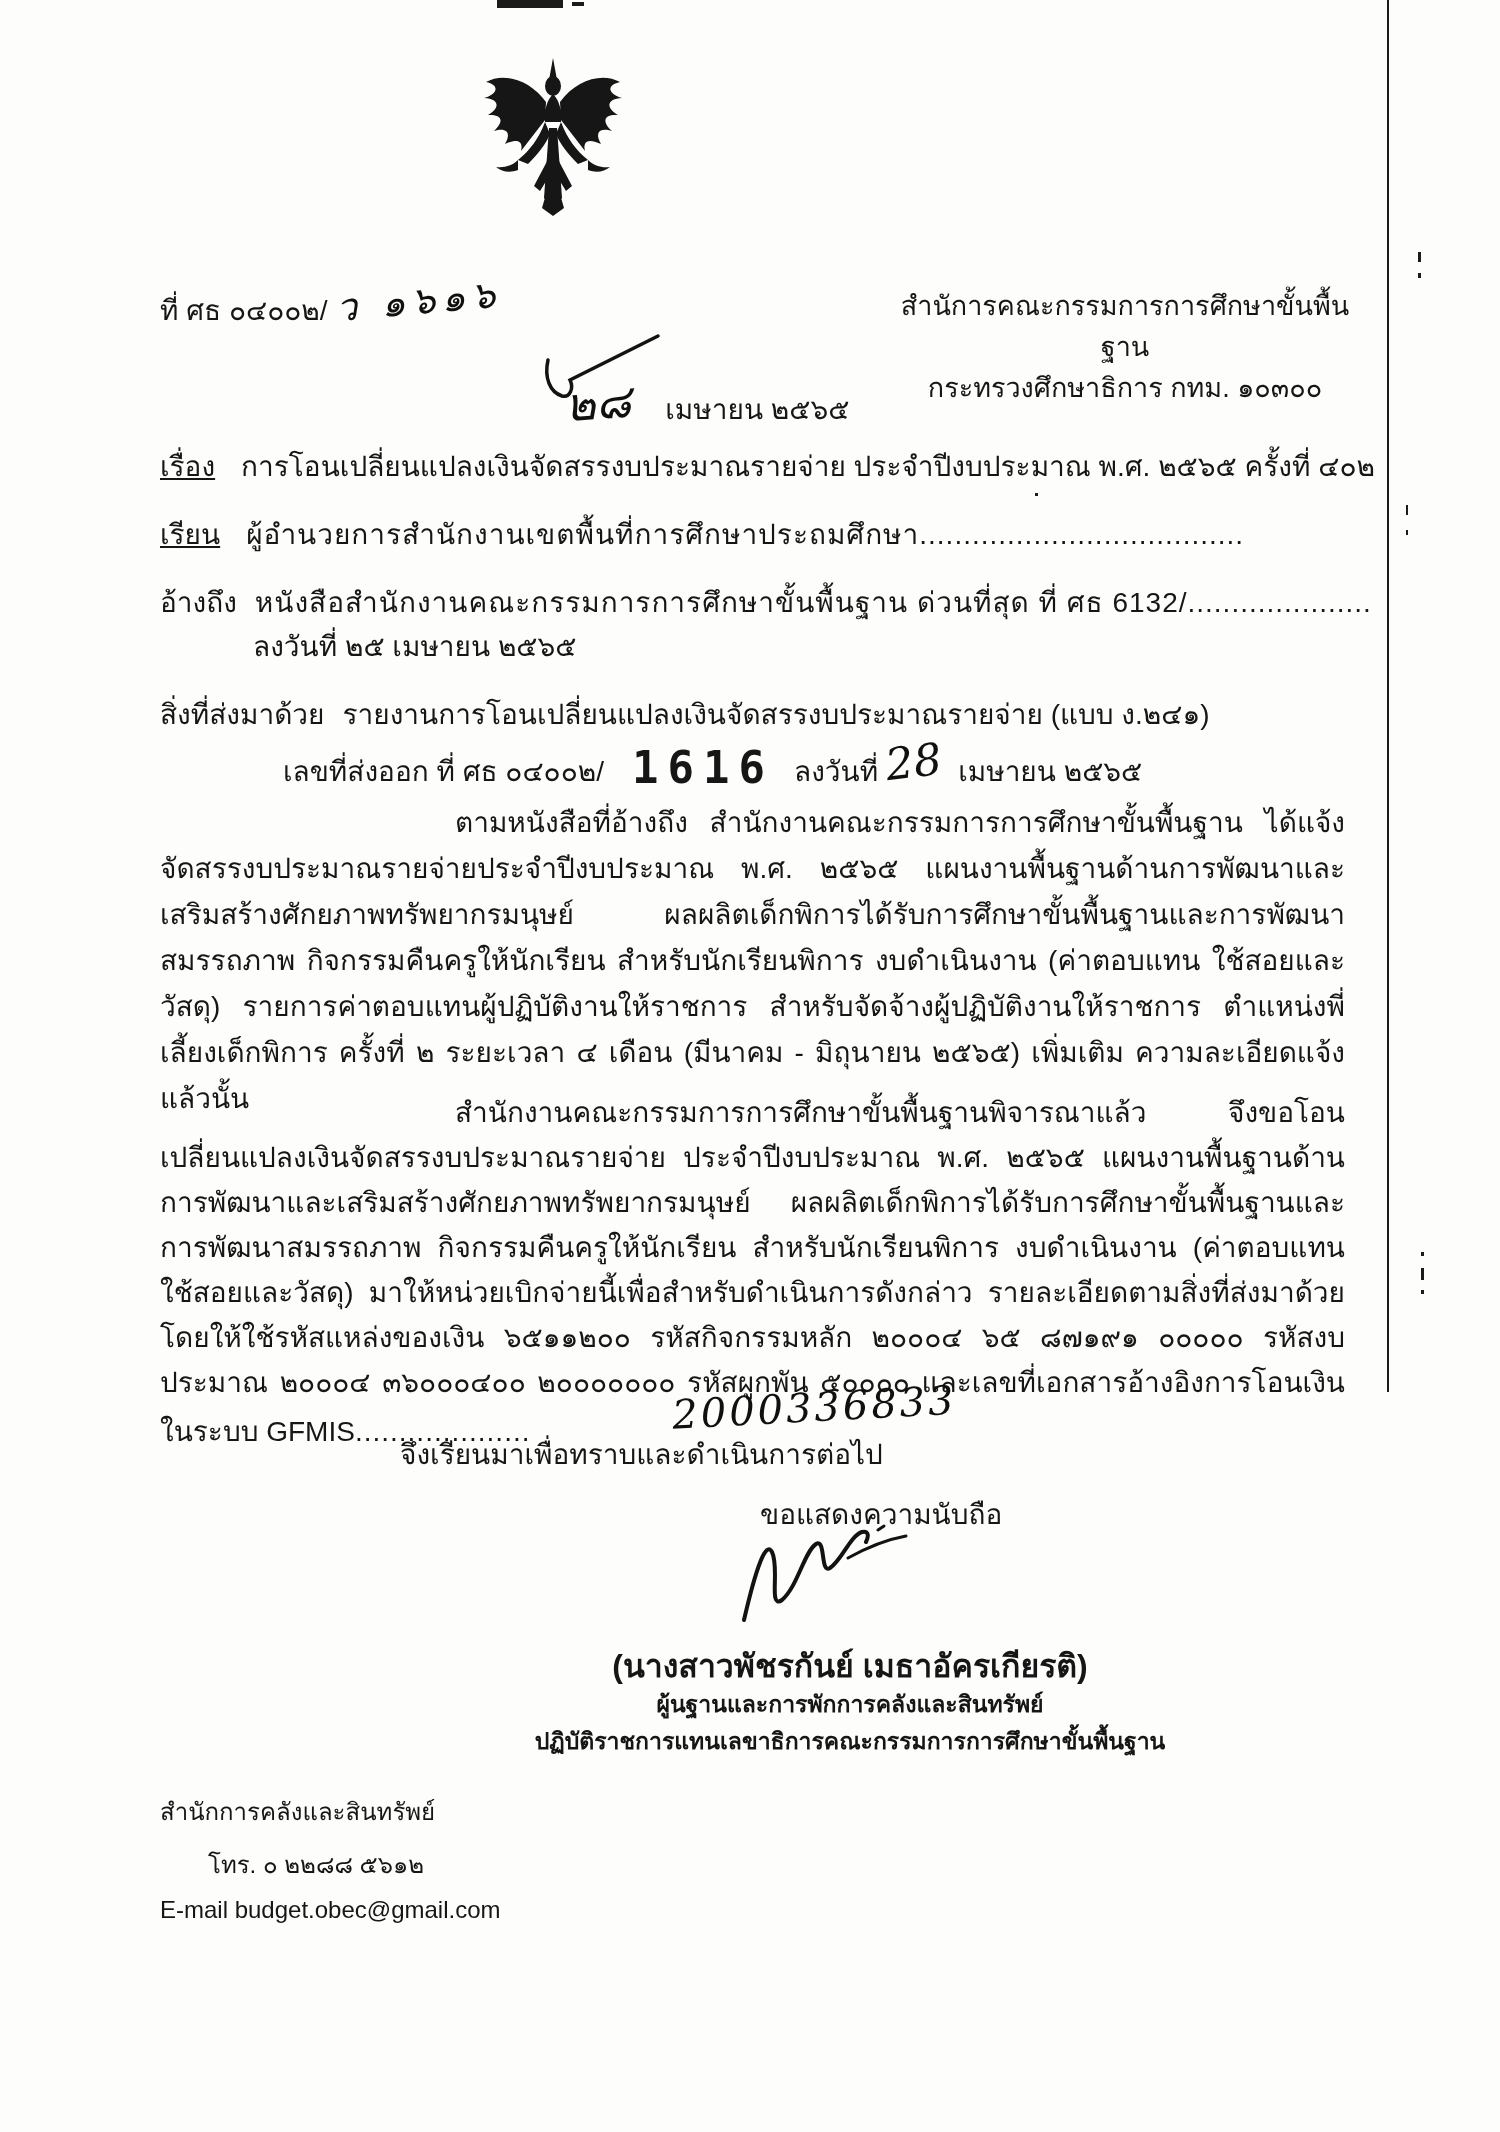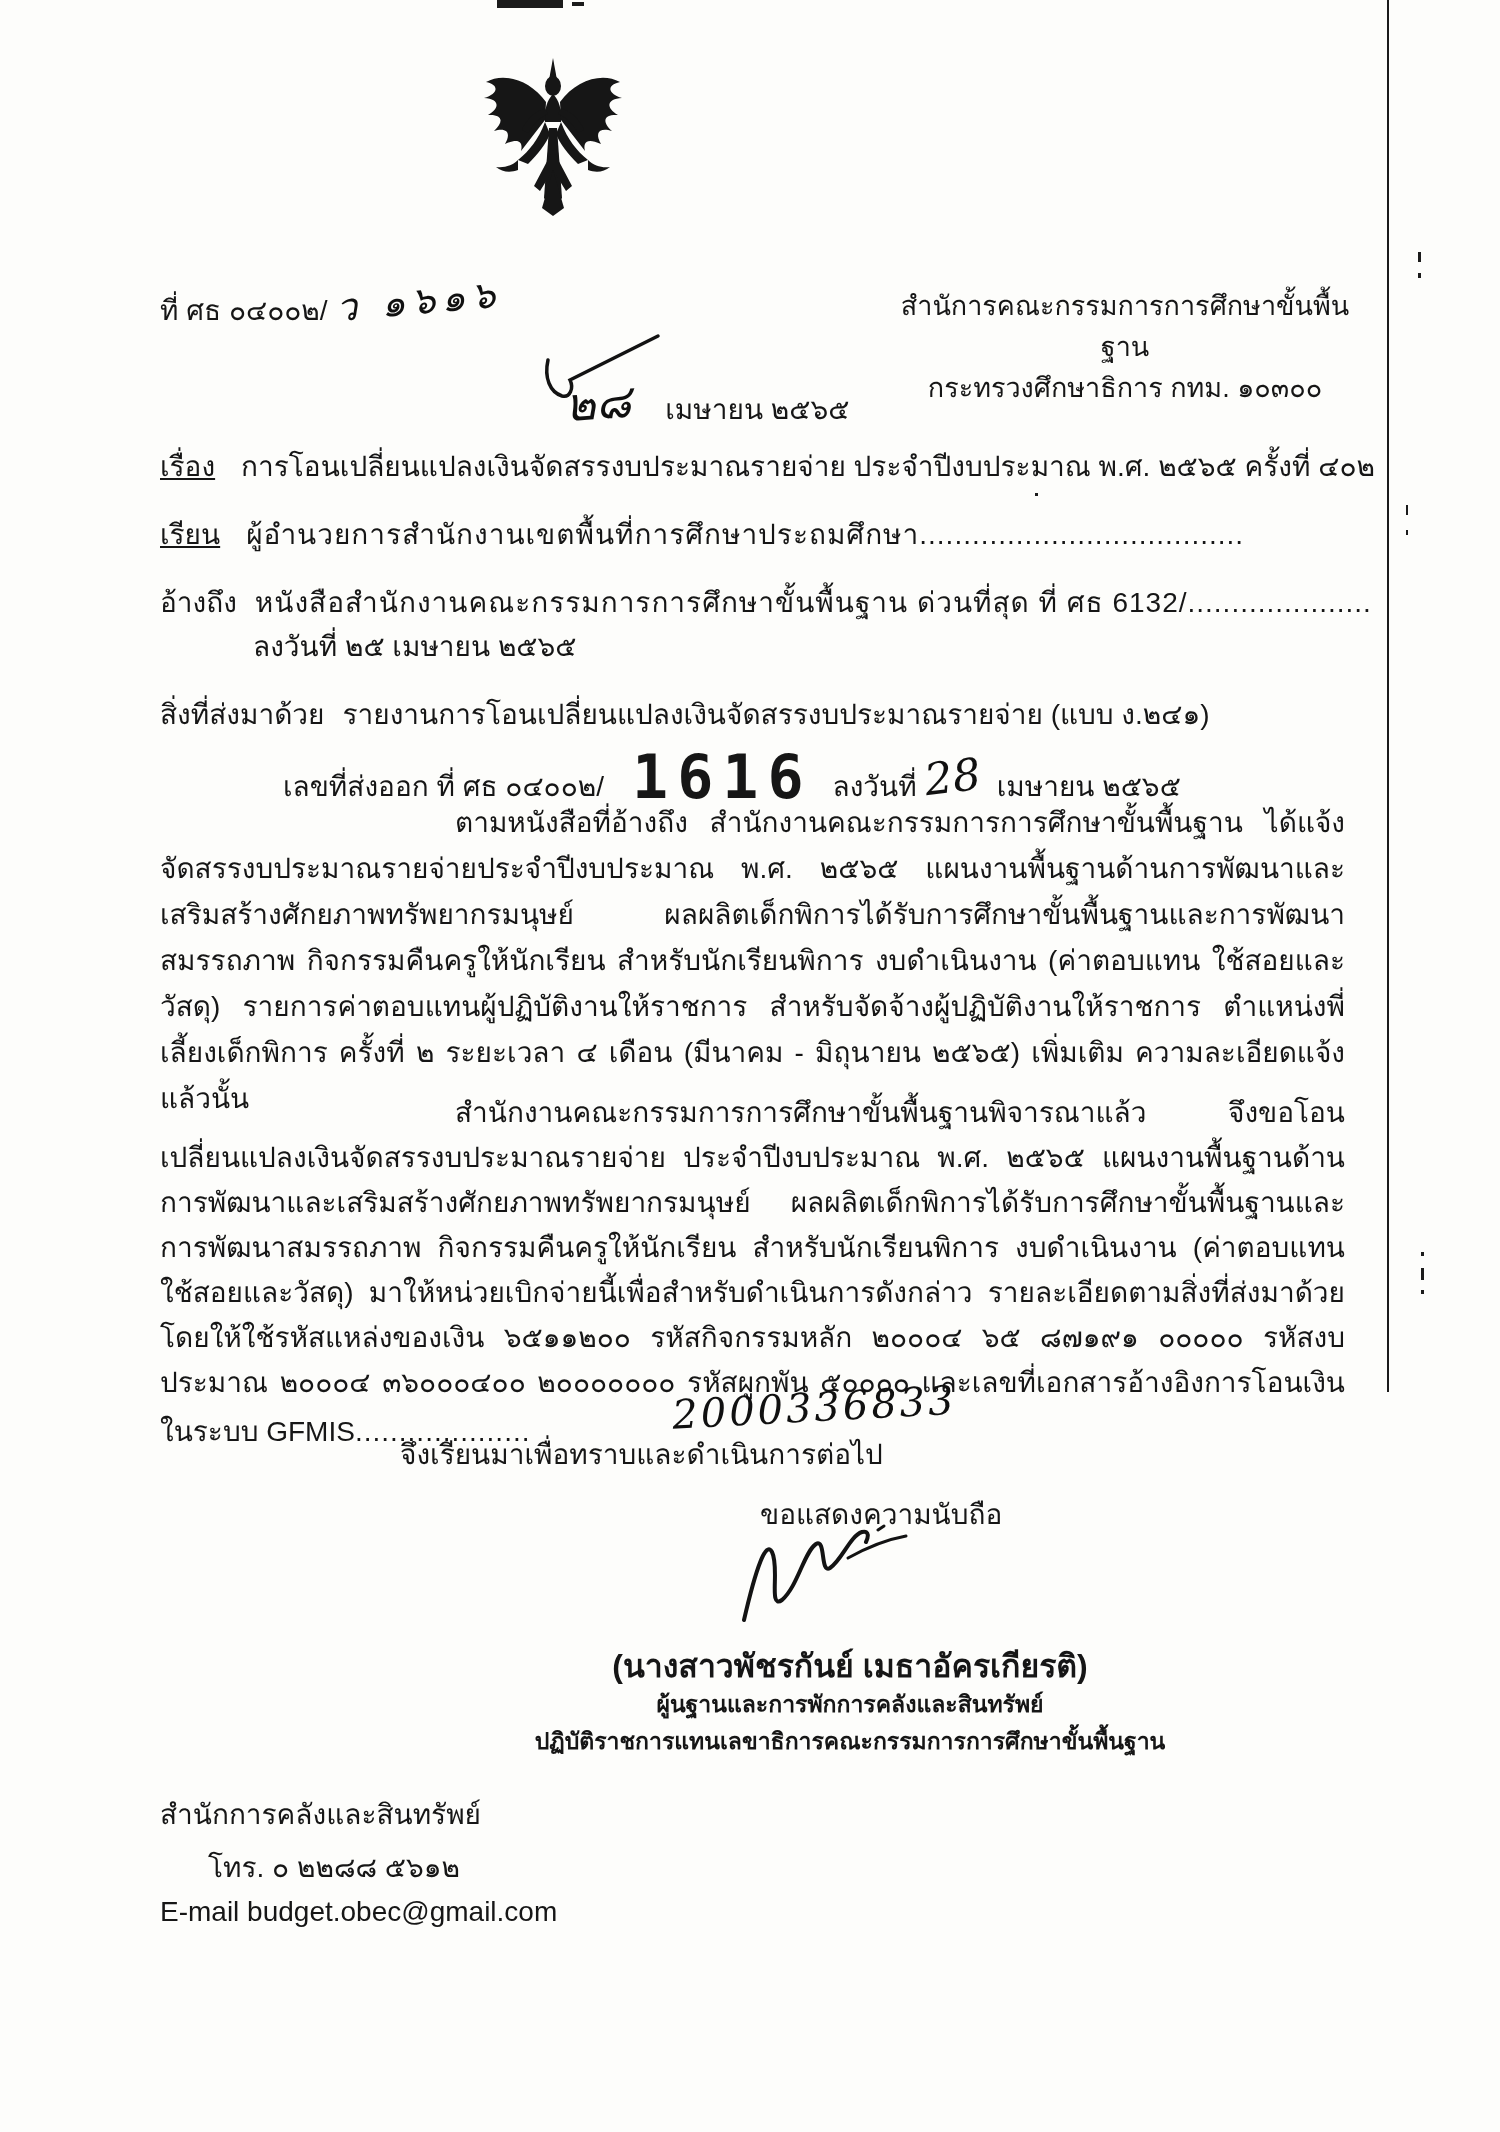--- a/index.html
+++ b/index.html
@@ -10,28 +10,28 @@
   }
   .abs{position:absolute;}
   .nw{white-space:nowrap;}
   .t28{font-size:28px;}
   .label{display:inline-block;margin-right:26px;text-decoration:underline;}
   .label-sm{display:inline-block;margin-right:18px;}
   .para{font-size:28px;line-height:46px;text-align:justify;text-indent:295px;}
   .hw{font-family:"DejaVu Serif","Liberation Serif",serif;font-style:italic;color:#101010;}
   .hw-docno{font-size:38px;display:inline-block;transform:rotate(-5deg) translateY(-6px);letter-spacing:6px;margin-left:8px;}
   .hw-day-thai{font-size:46px;display:inline-block;transform:rotate(-4deg);}
-  .stamp{font-family:"DejaVu Sans Mono","Liberation Mono",monospace;font-weight:bold;font-size:60px;letter-spacing:9px;display:inline-block;margin:0 20px 0 28px;transform:translateY(2px);}
+  .stamp{font-family:"DejaVu Sans Mono","Liberation Mono",monospace;font-weight:bold;font-size:44px;letter-spacing:9px;display:inline-block;margin:0 20px 0 28px;transform:translateY(2px);}
   .hw-28{font-size:44px;display:inline-block;transform:rotate(-7deg) translateY(-4px);margin:0 16px 0 8px;}
   .gfmis-num{font-size:40px;display:inline-block;margin-left:-152px;transform:rotate(-3deg) translateY(-12px);letter-spacing:3px;}
   .org-block{width:460px;text-align:center;font-size:27px;line-height:41px;}
   .name-block{width:840px;text-align:center;font-weight:bold;}
   .name-line{font-size:32px;line-height:40px;}
   .title-line{font-size:23px;line-height:37px;}
-  .footer-line{font-size:28px;}
+  .footer-line{font-size:24px;}
   .artifact{background:#1b1b1b;}
   .dotted{letter-spacing:1px;}
 </style>
 </head>
 <body>
 
 <div class="page">
 
   <div class="abs artifact" style="left:497px;top:0;width:66px;height:8px;"></div>
   <div class="abs artifact" style="left:572px;top:2px;width:12px;height:4px;"></div>

